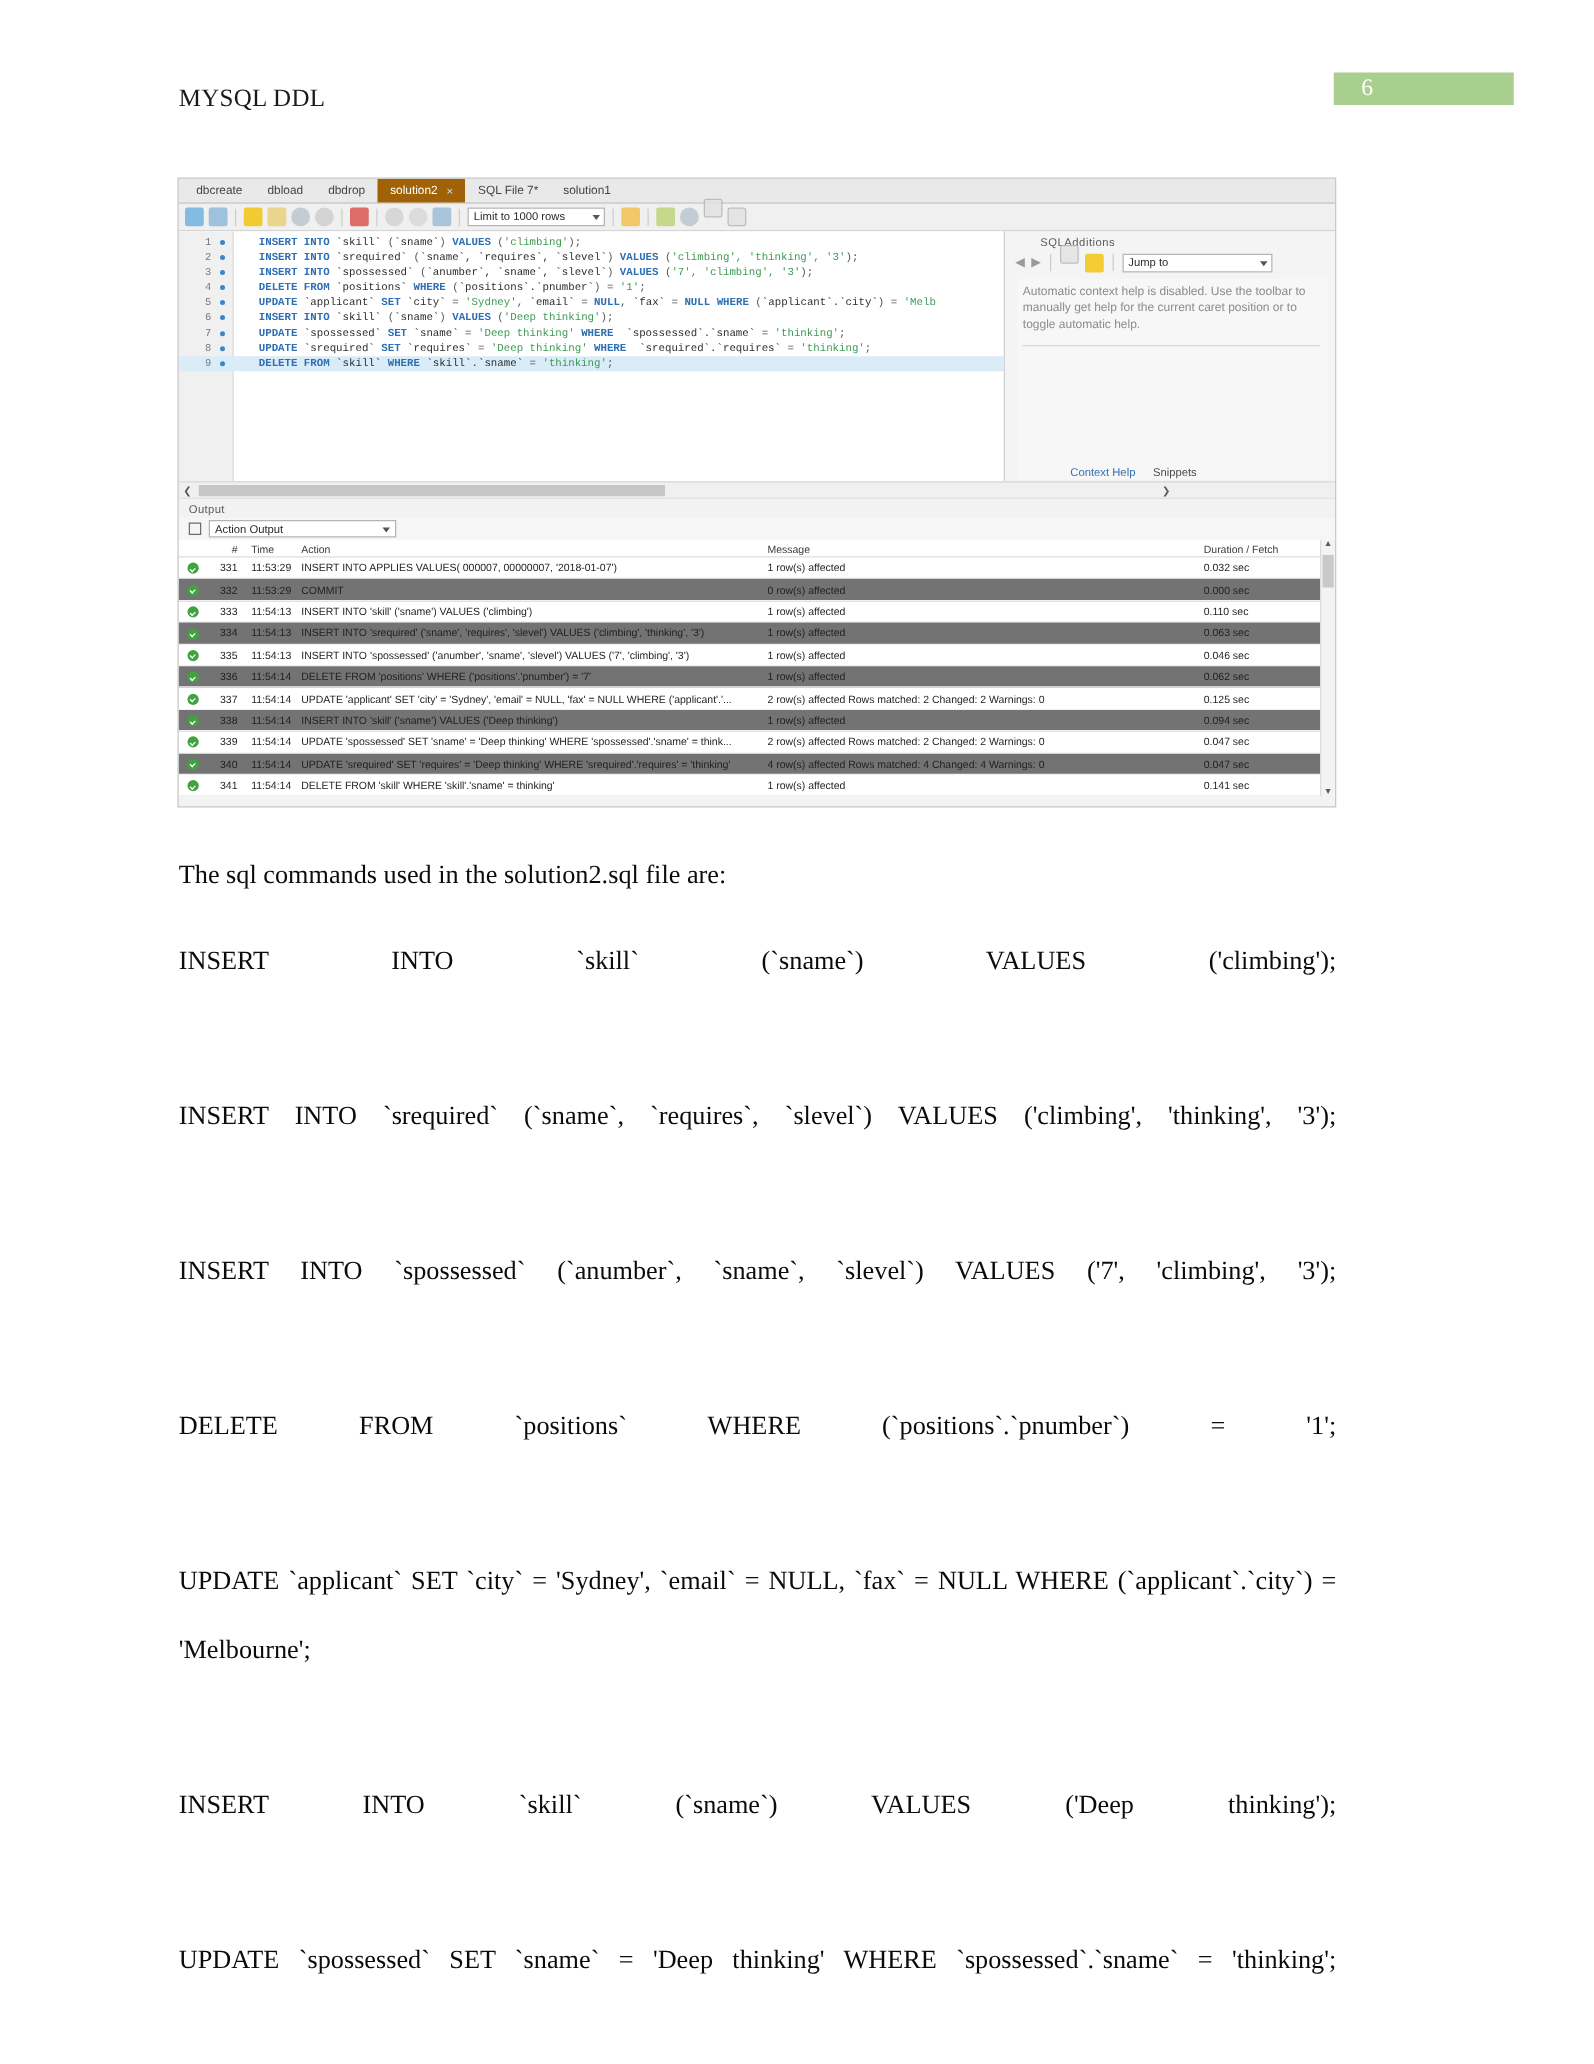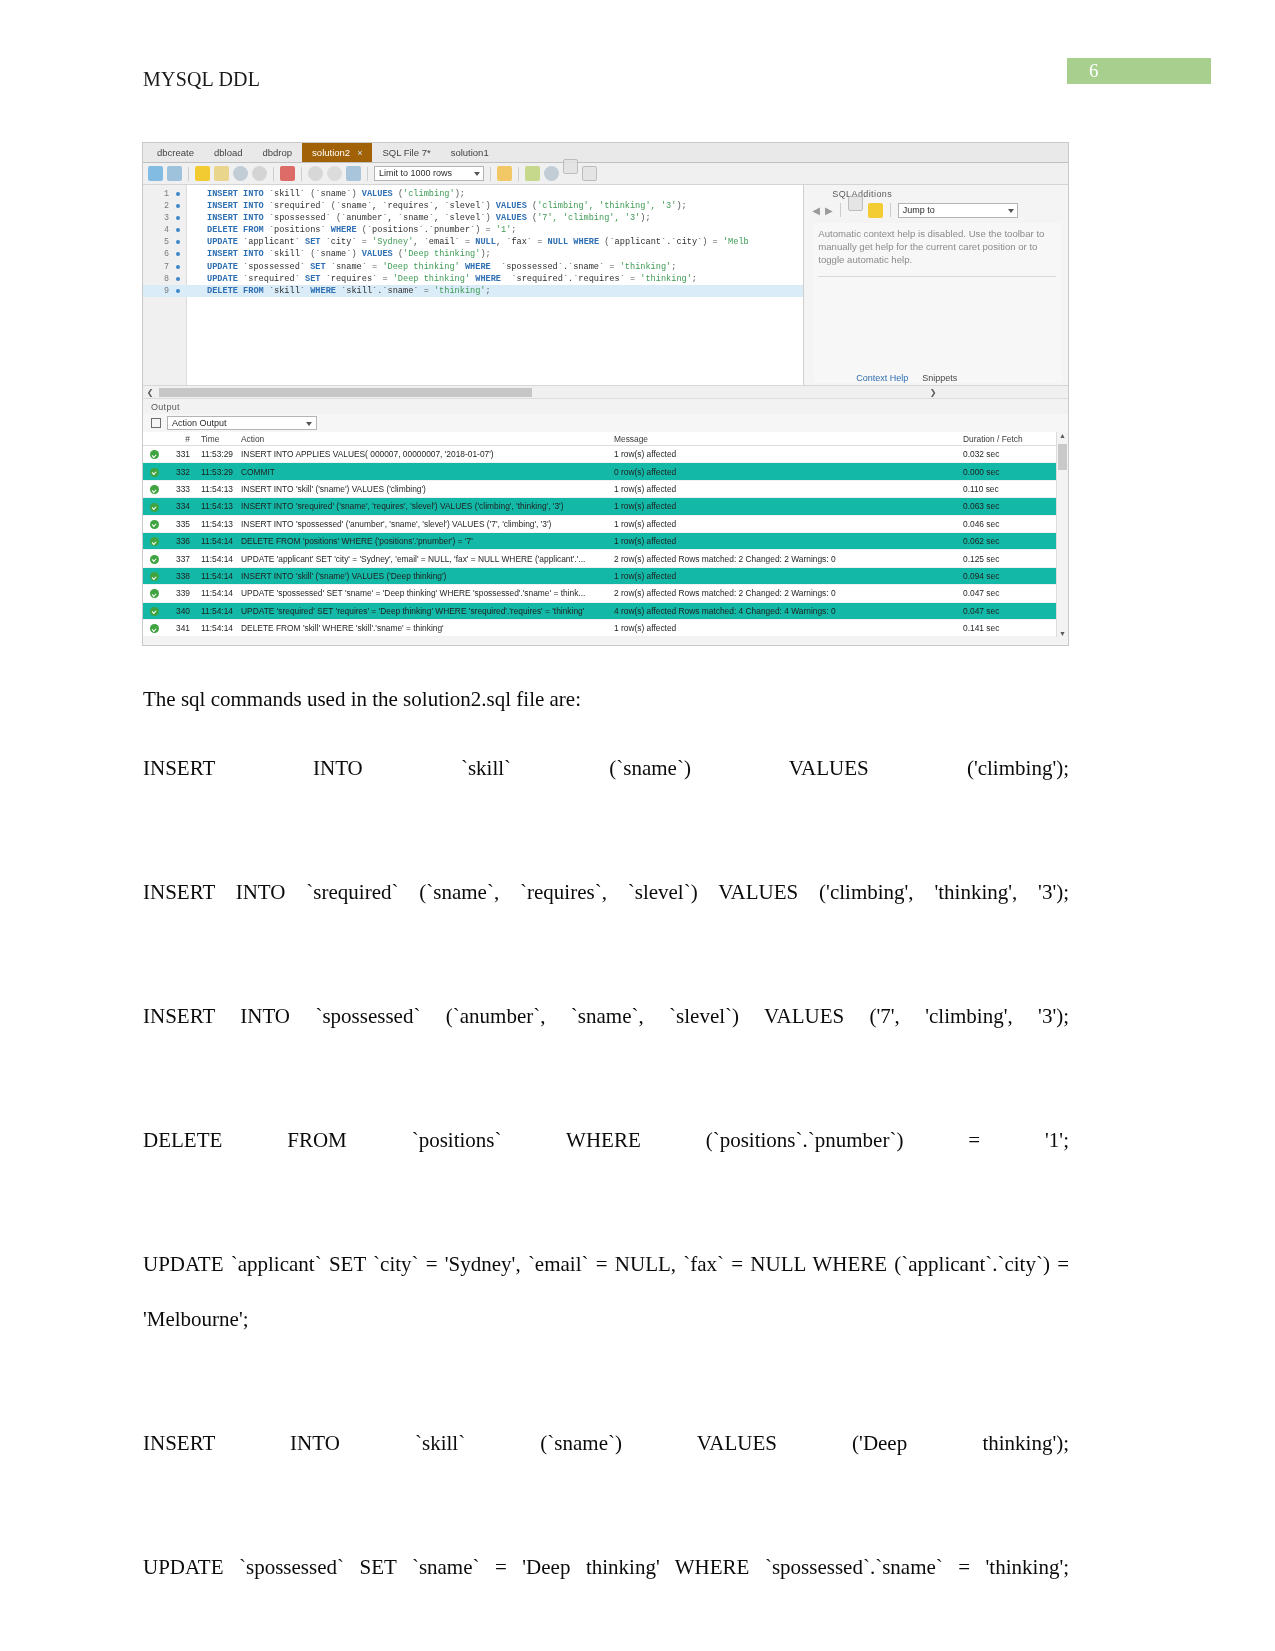--- a/index.html
+++ b/index.html
@@ -290,21 +290,21 @@
     font-size: 8.4px;
     color: #1f1f1f;
     position: relative;
   }
   .grow {
     display: flex;
     height: 17.4px;
     align-items: center;
     border-bottom: 1px solid #f1f1f1;
   }
-  .grow.alt { background: #14b8a6; }
+  .grow.alt { background: #737373; }
   .grow.head {
     height: 14px;
     background: #ffffff;
     color: #3b3b3b;
     border-bottom: 1px solid #dddddd;
   }
   .c-status { width: 22px; text-align: center; }
   .c-num    { width: 30px; text-align: right; padding-right: 5px; }
   .c-time   { width: 46px; }
   .c-action { width: 373px; overflow: hidden; white-space: nowrap; }

